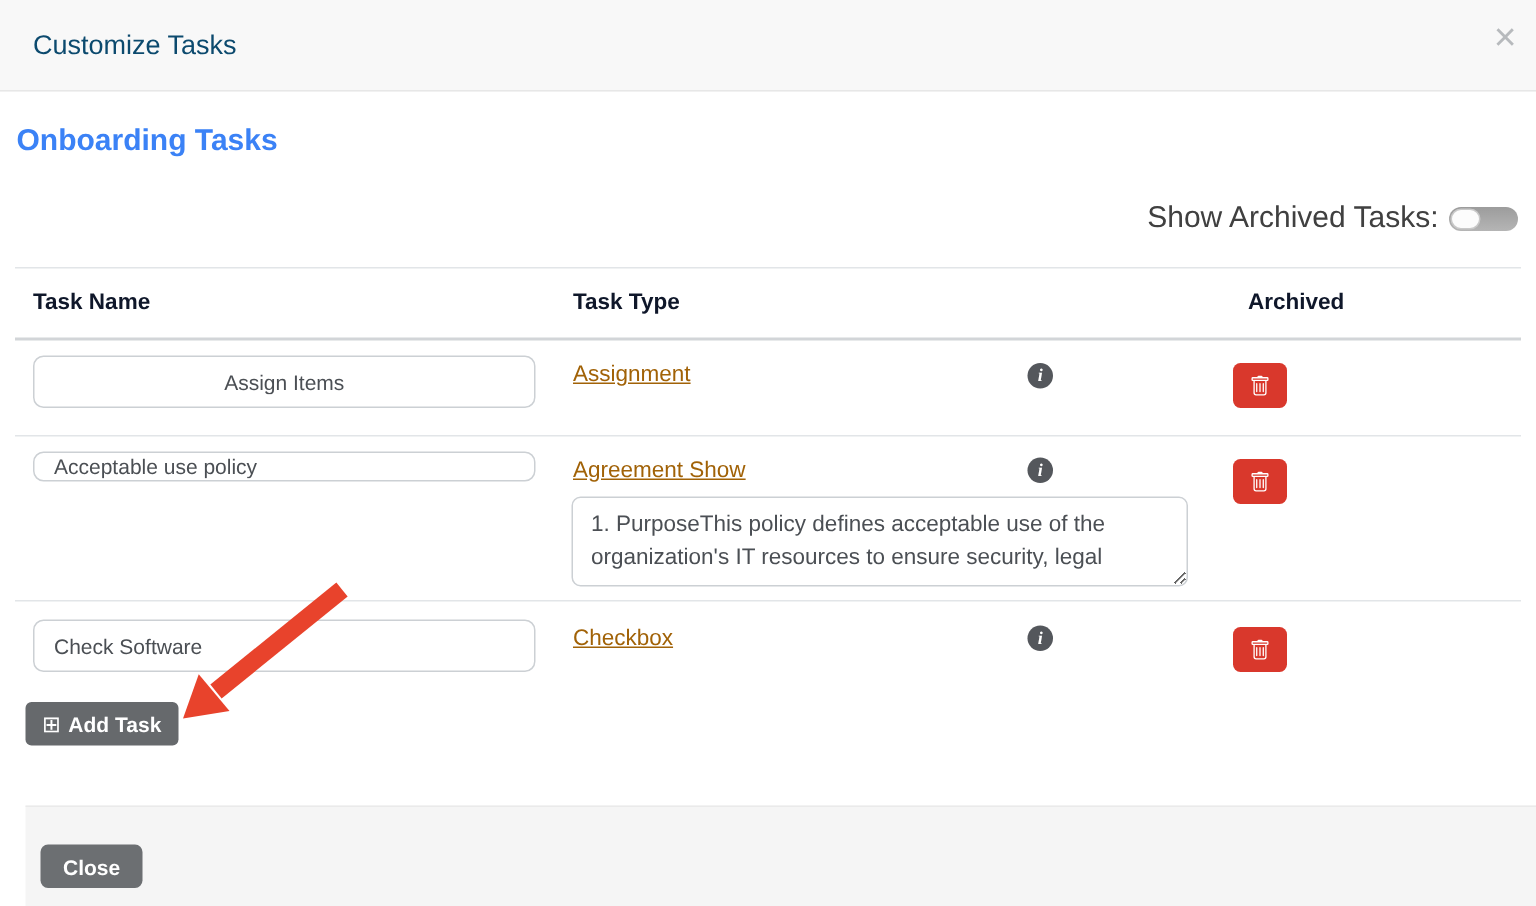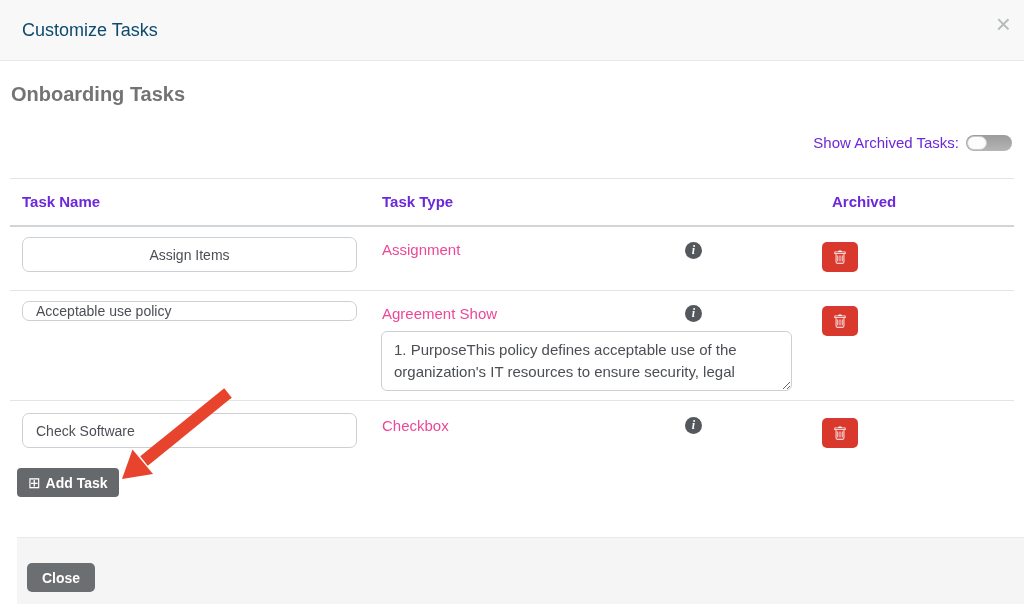--- a/index.html
+++ b/index.html
@@ -26,47 +26,47 @@
   .close-x {
     right:13px; top:11px;
     font-size:26px; font-weight:300; color:#b7babd;
     line-height:26px; cursor:pointer; background:none; border:none;
     font-family:"Liberation Sans", sans-serif;
   }
 
   
   .page-heading {
     left:11px; top:83px;
-    font-size:20px; font-weight:bold; color:#737373;
+    font-size:20px; font-weight:bold; color:#3b82f6;
   }
   .toggle-row {
     right:12px; top:134px;
     display:flex; align-items:center; gap:7px;
   }
-  .toggle-label { font-size:15px; color:#6d28d9; }
+  .toggle-label { font-size:20px; color:#404040; }
   .toggle {
     width:46px; height:16px; border-radius:8px;
     background:linear-gradient(#9c9c9c,#b5b5b5);
     position:relative; cursor:pointer;
   }
   .toggle-knob {
     position:absolute; left:1px; top:1px;
     width:20px; height:14px; border-radius:7px;
     background:#fcfcfc; border:1px solid #c9c9c9;
   }
 
   
   .hline { left:10px; width:1004px; height:0; border-top:1px solid #e2e5e8; }
   .hline.top { top:178px; }
   .hline.head { top:225px; border-top:2px solid #d2d5d8; }
   .hline.r1 { top:290px; }
   .hline.r2 { top:400px; }
 
-  .th { font-size:15px; font-weight:bold; color:#6d28d9; top:193px; }
-  .cell-text { font-size:15px; color:#ec4899; line-height:20px; }
+  .th { font-size:15px; font-weight:bold; color:#0f172a; top:193px; }
+  .cell-text { font-size:15px; color:#a16207; line-height:20px;text-decoration:underline; }
 
   .task-input {
     left:22px; width:335px; height:35px;
     border:1px solid #ccd0d4; border-radius:7px;
     padding:0 13px; font-size:14px; color:#4b4f54;
     font-family:"Liberation Sans", sans-serif;
     background:#fff; outline:none;
   }
   .agreement-textarea {
     left:381px; top:331px; width:411px; height:60px;

